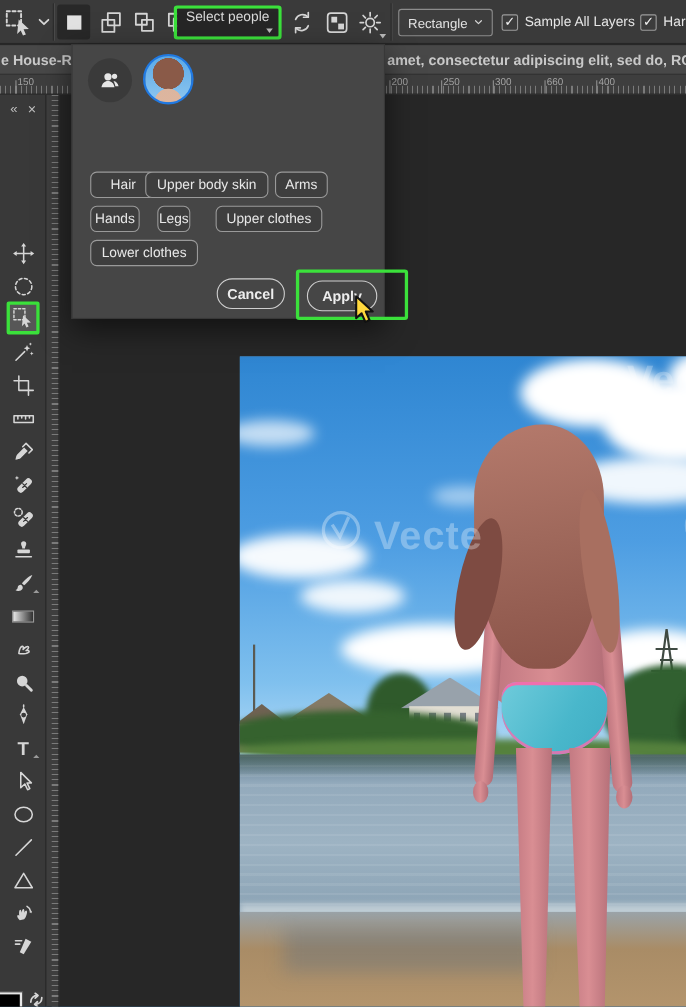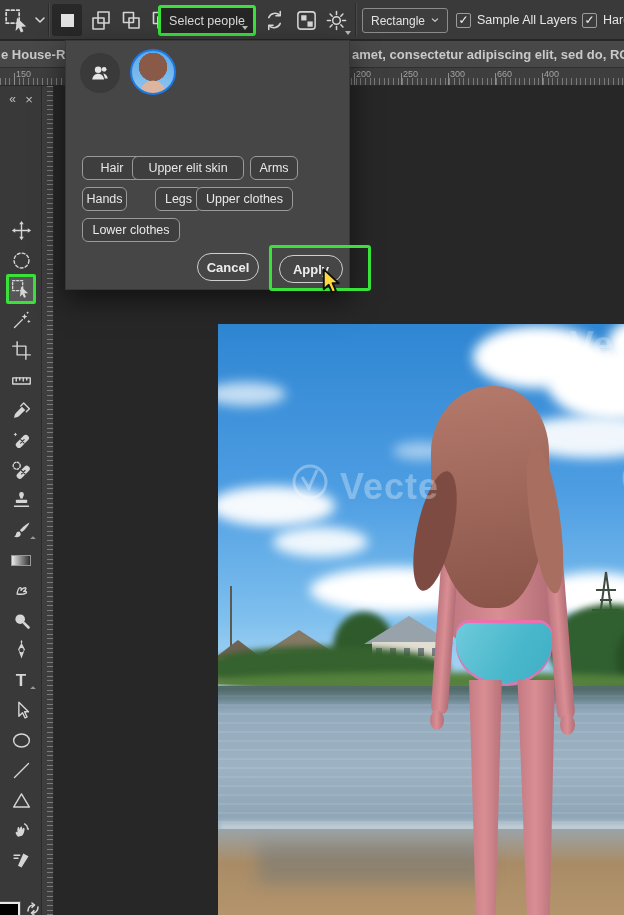--- a/index.html
+++ b/index.html
@@ -14,21 +14,21 @@
 
   
   #optbar{left:0;top:0;width:624px;height:40px;background:var(--bar);border-bottom:1px solid #262626;z-index:30}
   .vsep{width:1px;background:#2c2c2c;box-shadow:1px 0 0 #4a4a4a}
   .modecell{width:30px;height:32px;top:4px;border-radius:3px;display:flex;align-items:center;justify-content:center}
   .pressed{background:#282828}
   .tsvg{stroke:var(--icon);fill:none;stroke-width:1.6;stroke-linecap:round;stroke-linejoin:round}
   .tsvg .f{fill:var(--icon);stroke:none}
   .greenbox{border:3px solid var(--green);border-radius:3px}
   #selpeople{left:158px;top:5px;width:98px;height:31px;z-index:2}
-  #selpeople .inner{width:100%;height:100%;background:#262626;border-radius:1px;display:flex;align-items:center;justify-content:center;
+  #selpeople .inner{width:100%;height:100%;background:#262626;border-radius:1px;display:flex;justify-content:center;
     color:#d9d9d9;font-size:12.5px}
   .caret{width:0;height:0;border-left:3.5px solid transparent;border-right:3.5px solid transparent;border-top:4px solid #b9b9b9}
   #shape-dd{left:362px;top:8px;width:86px;height:25px;background:#3d3d3d;border:1px solid #8c8c8c;border-radius:3px;
     display:flex;align-items:center;padding:0 8px;color:#e2e2e2;font-size:12px;gap:6px}
   .cbox{width:15px;height:15px;background:#3c3c3c;border:1px solid #9c9c9c;border-radius:2px;color:#f2f2f2;
     font-size:12px;line-height:13px;text-align:center}
   .cblabel{color:var(--ink);font-size:12.5px;line-height:15px}
 
   
   #tabbar{left:0;top:41px;width:624px;height:27px;background:var(--tabbg);border-bottom:1px solid #2f2f2f;z-index:20}
@@ -471,29 +471,29 @@
           </g>
         </svg>
     </div>
     <div class="avatar2"></div>
 
 
     <div class="partbtn" style="left:16px;top:115px;width:60px">
       <span>Hair</span>
       </div>
     <div class="partbtn" style="left:66px;top:115px;width:112px">
-      <span>Upper elit skin</span>
+      <span>Upper body skin</span>
       </div>
     <div class="partbtn" style="left:184px;top:115px;width:48px">
       <span>Arms</span>
       </div>
     <div class="partbtn" style="left:16px;top:146px;width:45px">
       <span>Hands</span>
       </div>
-    <div class="partbtn" style="left:89px;top:146px;width:47px">
+    <div class="partbtn" style="left:77px;top:146px;width:30px">
       <span>Legs</span>
       </div>
     <div class="partbtn" style="left:130px;top:146px;width:97px">
       <span>Upper clothes</span>
       </div>
     <div class="partbtn" style="left:16px;top:177px;width:98px">
       <span>Lower clothes</span>
       </div>
 
     <div class="pillbtn" style="left:131px;top:212px;width:62px">

